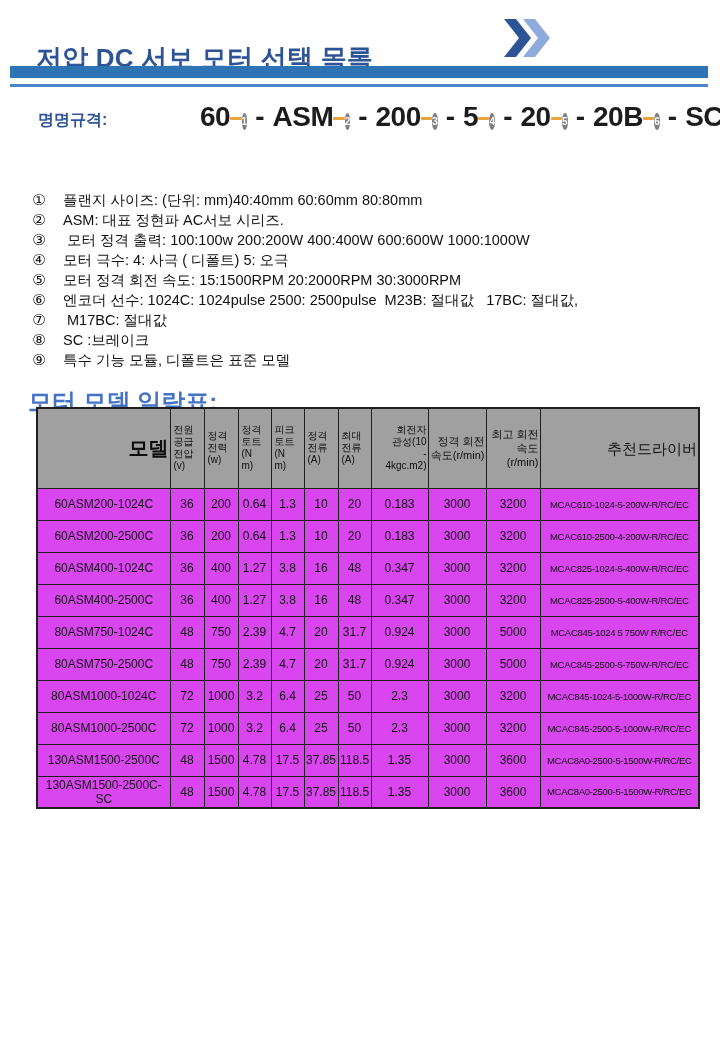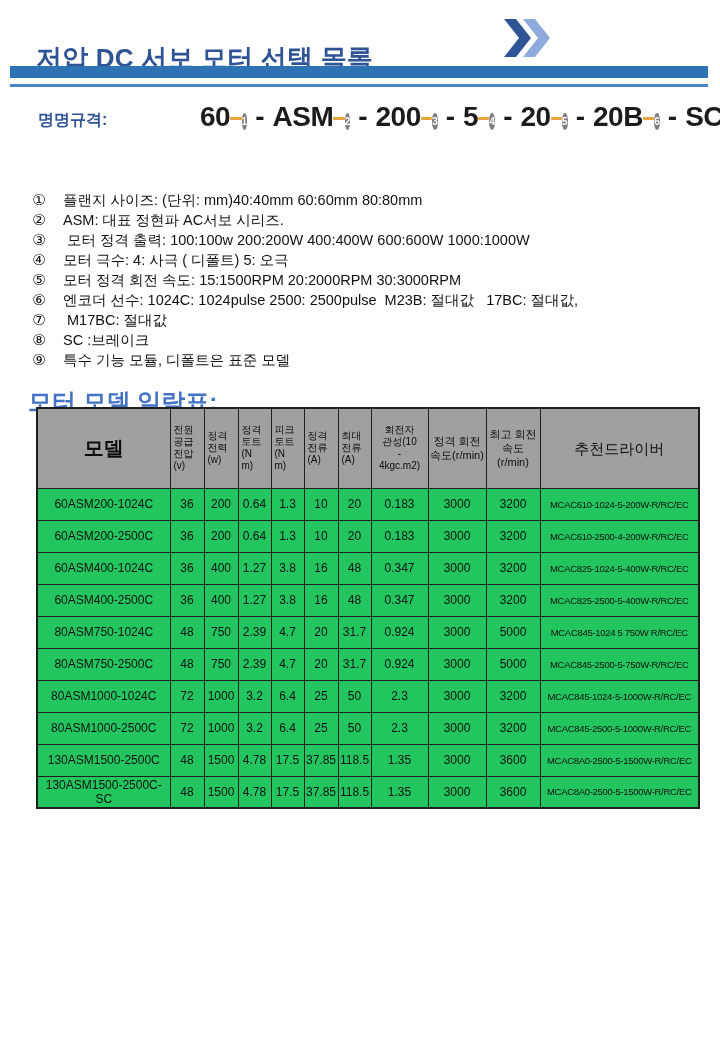--- a/index.html
+++ b/index.html
@@ -47,24 +47,24 @@
     position:absolute; left:28px; top:366px;
     font-size:24px; font-weight:bold; color:var(--heading-blue,#4472C4);
   }
   .model-table {
     position:absolute; left:36px; top:407px; width:662px;
     border-collapse:collapse; table-layout:fixed;
     border:2px solid #1f1f1f;
   }
   .model-table th, .model-table td { border:1px solid #1f1f1f; overflow:hidden; }
   .model-table thead tr { height:80px; background:var(--header-gray,#A0A0A0); }
-  .model-table tbody tr { height:32px; background:#22c55e; }
+  .model-table tbody tr { height:32px; background:#d946ef; }
   .model-table th {
     white-space:pre-line; font-weight:normal; color:#0d0d0d;
-    vertical-align:middle; text-align:center; line-height:12px; font-size:10px;
+    vertical-align:middle; text-align:right; line-height:12px; font-size:10px;
   }
   .model-table th.col-0  { font-size:20px; font-weight:bold; line-height:18px; }
   .model-table th.col-1, .model-table th.col-2, .model-table th.col-3,
   .model-table th.col-4, .model-table th.col-5, .model-table th.col-6 {
     text-align:left; padding-left:3px;
   }
   .model-table th.col-7  { line-height:12px; }
   .model-table th.col-8, .model-table th.col-9 { font-size:11px; line-height:14px; }
   .model-table th.col-10 { font-size:15px; line-height:17px; }
   .model-table td { text-align:center; font-size:12px; color:#111111; }

